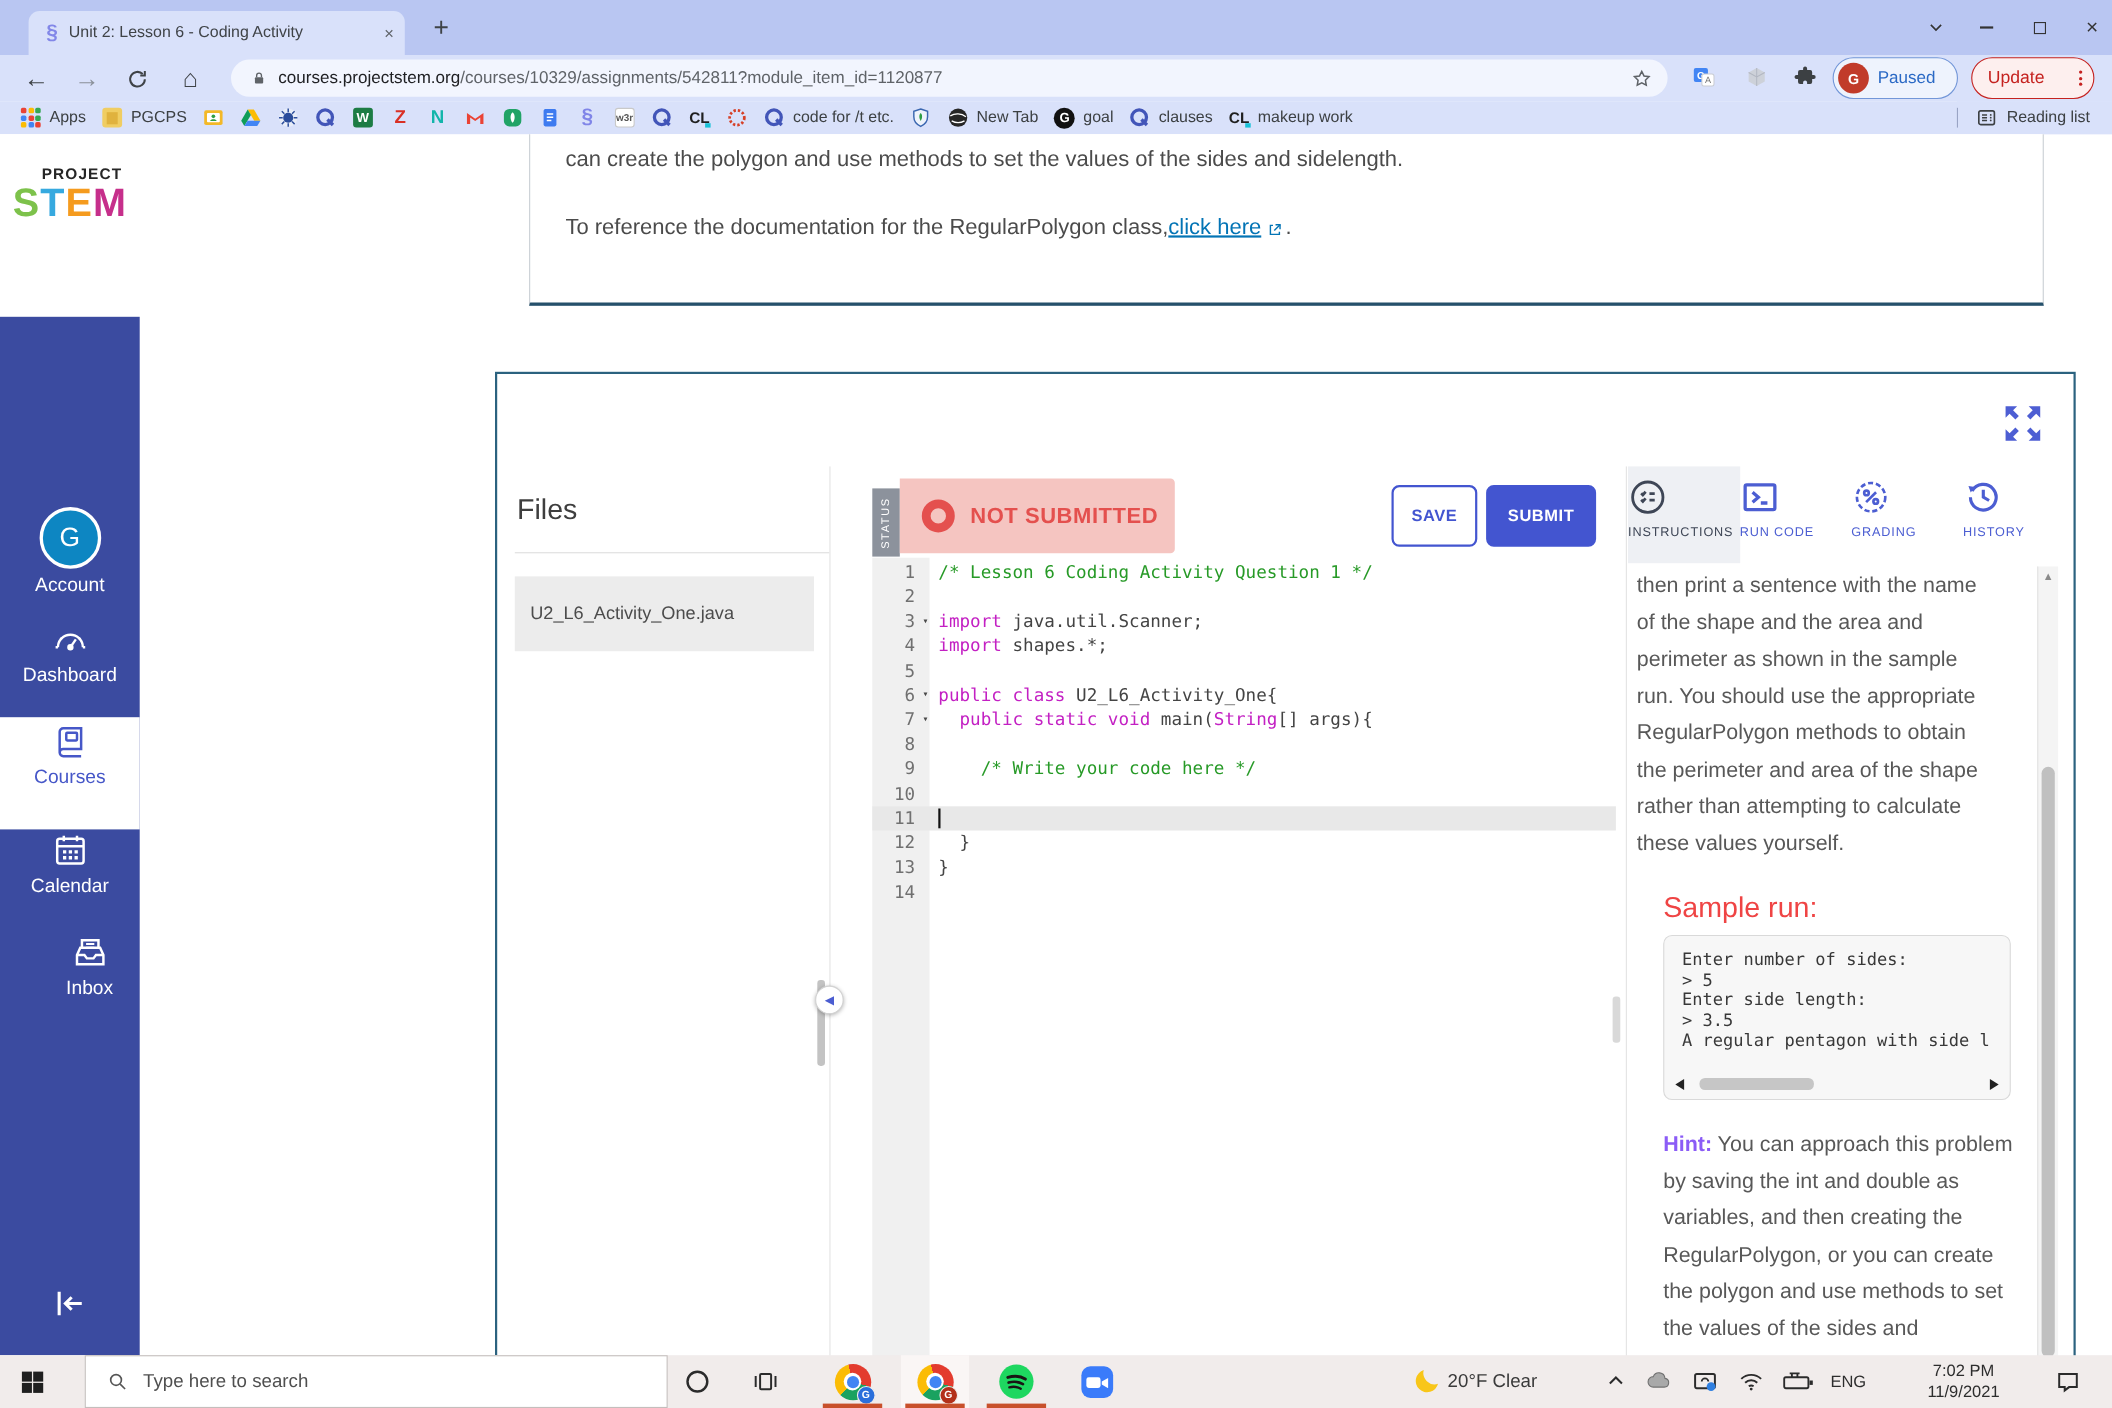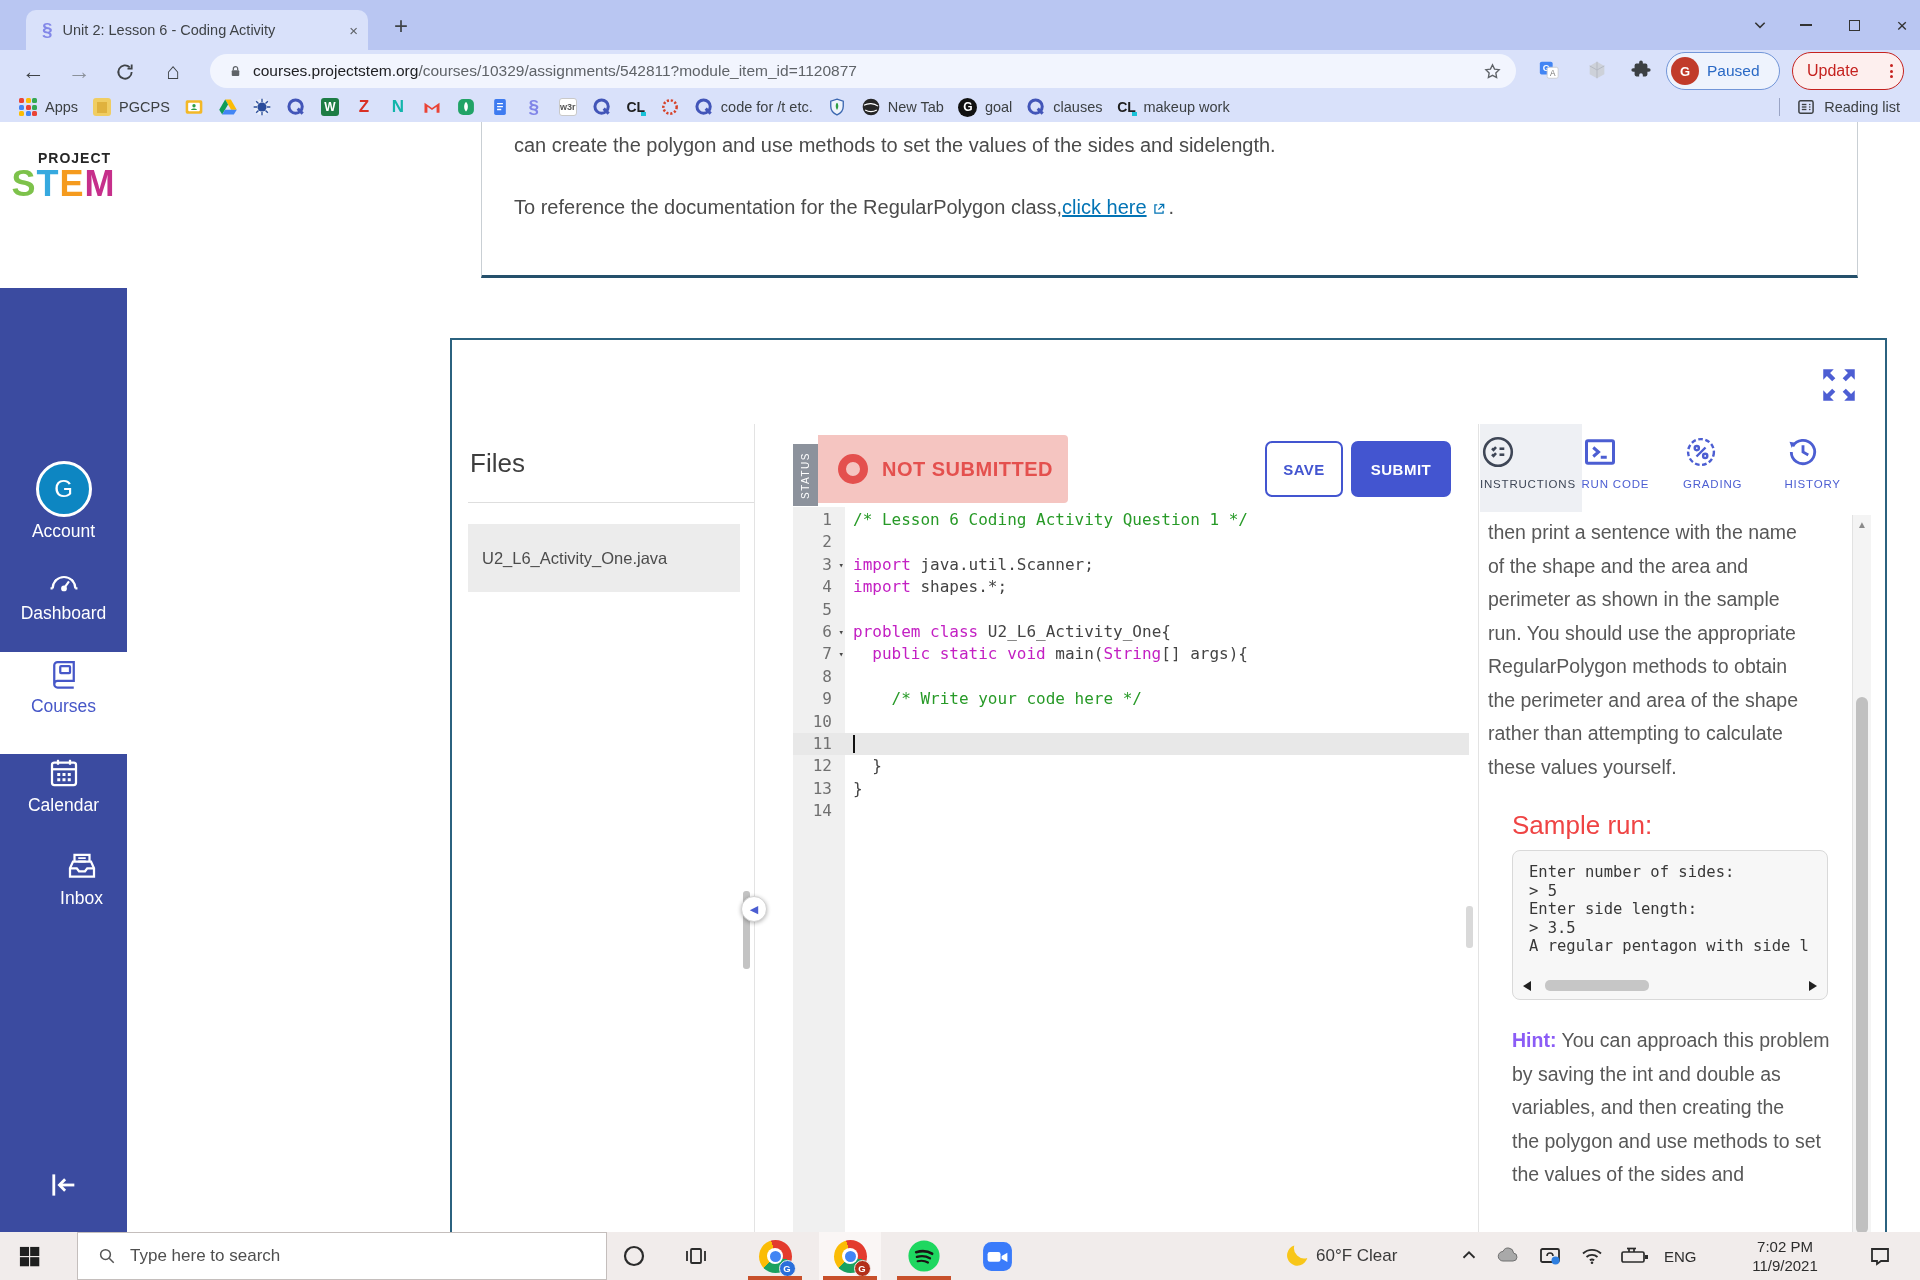--- a/index.html
+++ b/index.html
@@ -514,21 +514,21 @@
     <div id="save-btn">SAVE</div>
     <div id="submit-btn">SUBMIT</div>
 
     <div id="gutter-bg"></div>
     <div id="code">
         <div class="crow"><span class="gut">1</span><span class="txt"><span class="com">/* Lesson 6 Coding Activity Question 1 */</span></span></div>
         <div class="crow"><span class="gut">2</span><span class="txt"></span></div>
         <div class="crow"><span class="gut">3<span class="fold">▾</span></span><span class="txt"><span class="kw">import</span><span class="pl"> java.util.Scanner;</span></span></div>
         <div class="crow"><span class="gut">4</span><span class="txt"><span class="kw">import</span><span class="pl"> shapes.*;</span></span></div>
         <div class="crow"><span class="gut">5</span><span class="txt"></span></div>
-        <div class="crow"><span class="gut">6<span class="fold">▾</span></span><span class="txt"><span class="kw">problem class</span><span class="pl"> U2_L6_Activity_One{</span></span></div>
+        <div class="crow"><span class="gut">6<span class="fold">▾</span></span><span class="txt"><span class="kw">public class</span><span class="pl"> U2_L6_Activity_One{</span></span></div>
         <div class="crow"><span class="gut">7<span class="fold">▾</span></span><span class="txt"><span class="pl">  </span><span class="kw">public static void</span><span class="pl"> main(</span><span class="kw">String</span><span class="pl">[] args){</span></span></div>
         <div class="crow"><span class="gut">8</span><span class="txt"></span></div>
         <div class="crow"><span class="gut">9</span><span class="txt"><span class="pl">    </span><span class="com">/* Write your code here */</span></span></div>
         <div class="crow"><span class="gut">10</span><span class="txt"></span></div>
         <div class="crow activeline"><span class="gut">11</span><span class="txt"><span class="cursorbar"></span></span></div>
         <div class="crow"><span class="gut">12</span><span class="txt"><span class="pl">  }</span></span></div>
         <div class="crow"><span class="gut">13</span><span class="txt"><span class="pl">}</span></span></div>
         <div class="crow"><span class="gut">14</span><span class="txt"></span></div>
       </div>
     <div id="ed-thumb"></div>
@@ -601,20 +601,21 @@
       <div id="hscroll">
         <span class="tri left"></span>
         <span id="hthumb"></span>
         <span class="tri right"></span>
       </div>
     </div>
     <div id="hint">
         <div><b>Hint:</b> You can approach this problem</div>
         <div>by saving the int and double as</div>
         <div>variables, and then creating the</div>
+        <div>RegularPolygon, or you can create</div>
         <div>the polygon and use methods to set</div>
         <div>the values of the sides and</div>
       </div>
     <div id="vscroll">
       <div class="up">▲</div>
       <div id="vthumb"></div>
     </div>
   </div>
 
   <div id="taskbar">
@@ -683,21 +684,21 @@
           </span>
         </div>
       </div>
 
     <div class="trayic" style="left:1282px;top:11px">
       <svg width="26" height="26" viewBox="0 0 24 24">
           <path d="M15.5 3a9.5 9.5 0 1 0 6 15.5A9.5 9.5 0 0 1 15.5 3z" fill="#f8c619" transform="rotate(-25 12 12)"></path>
         </svg>
     </div>
     <div id="tb-weather">
-        <span>60°F Clear</span>
+        <span>20°F Clear</span>
       </div>
     <div class="trayic" style="left:1458px">
       <svg width="22" height="22" viewBox="0 0 24 24" fill="none" stroke="#2b2b2b" stroke-width="2">
           <path d="M6 15l6-6 6 6"></path>
         </svg>
     </div>
     <div class="trayic" style="left:1496px">
       <svg width="24" height="24" viewBox="0 0 24 24">
           <path d="M7 17h10a4 4 0 0 0 .6-7.95A5.5 5.5 0 0 0 7 7.5 4.5 4.5 0 0 0 7 17z" fill="#a9a9a9" stroke="#707070"></path>
         </svg>

